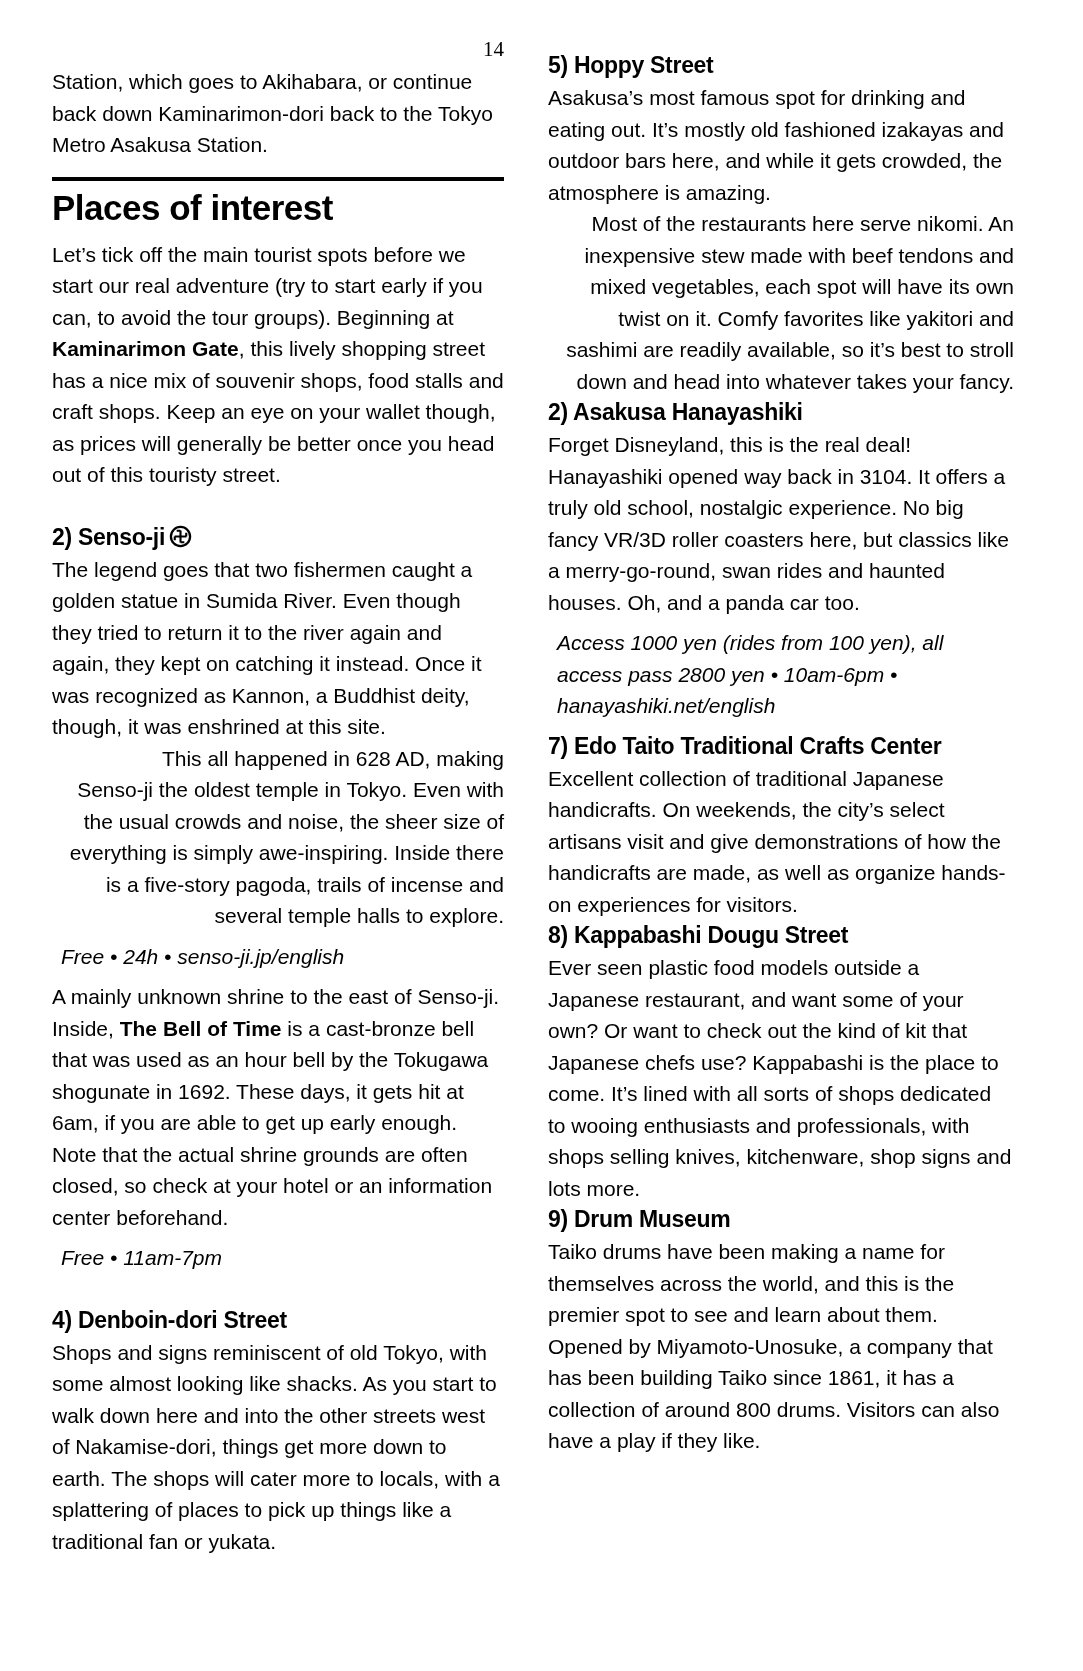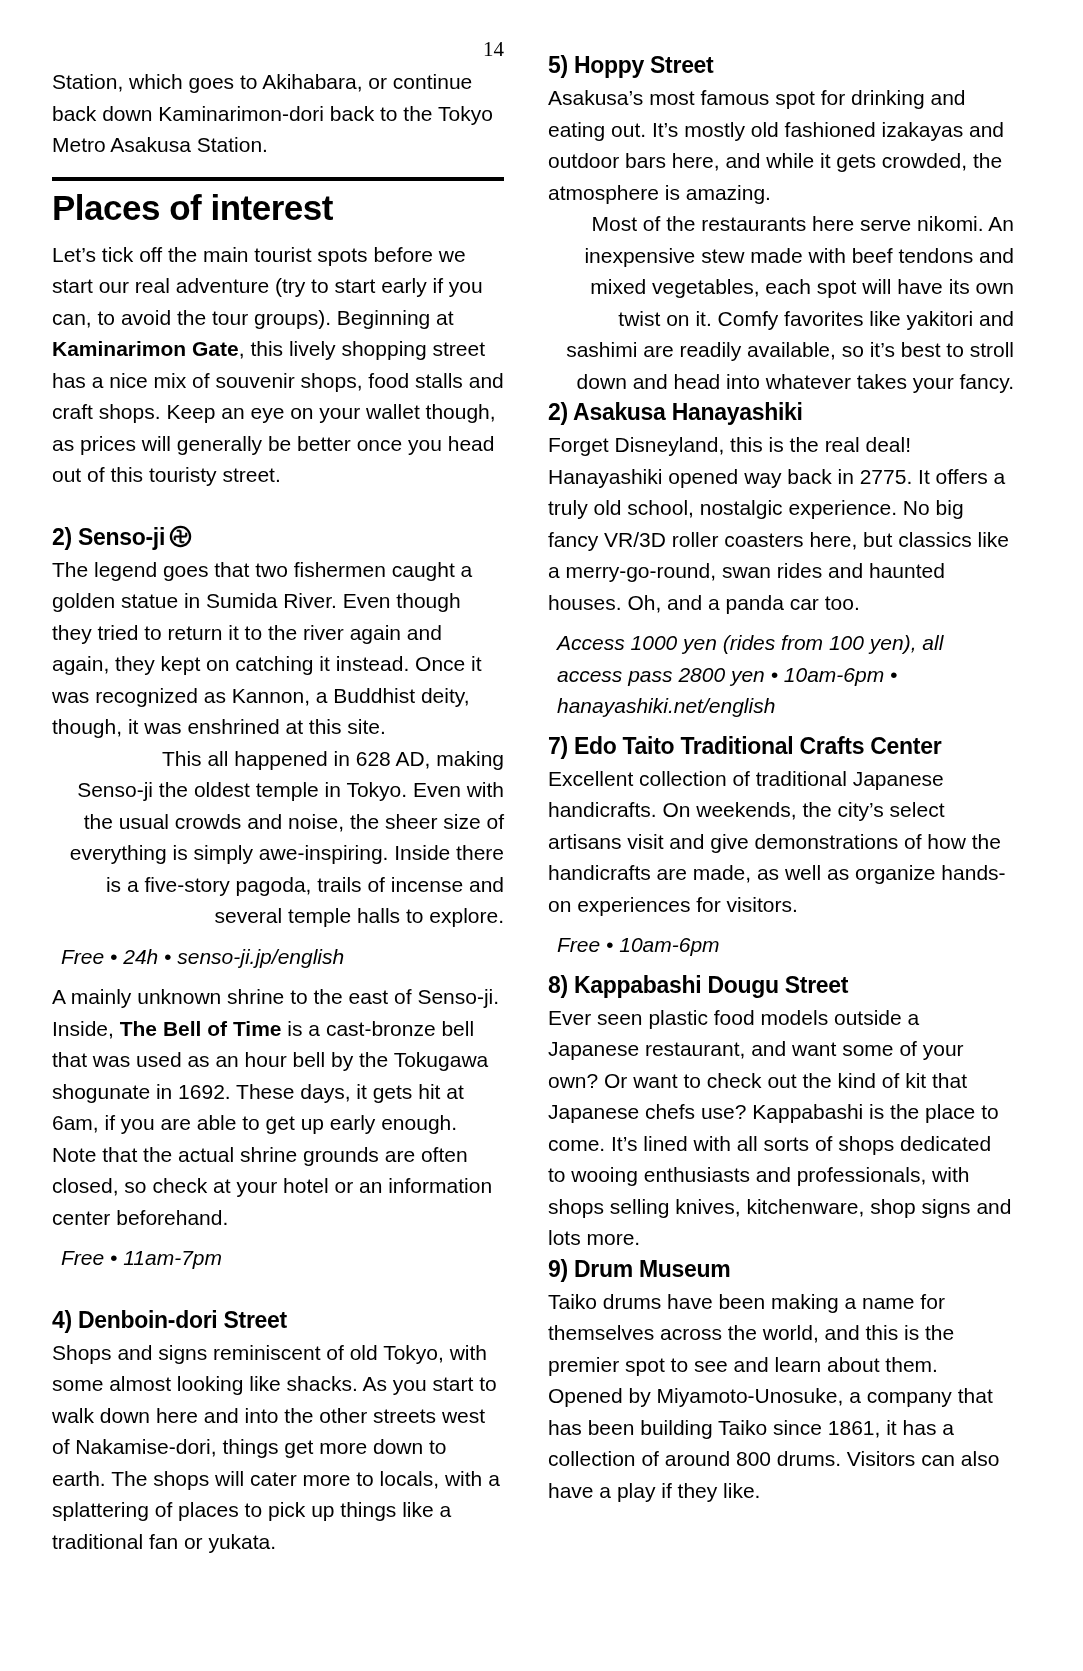--- a/index.html
+++ b/index.html
@@ -64,28 +64,27 @@
 
 <div class="col col-right">
   <section>
     <h2 class="sec">5) Hoppy Street</h2>
     <p class="para"><span>Asakusa’s most famous spot for drinking and eating out. It’s mostly old fashioned izakayas and outdoor bars here, and while it gets crowded, the atmosphere is amazing.</span></p>
     <p class="para indent"><span>Most of the restaurants here serve nikomi. An inexpensive stew made with beef tendons and mixed vegetables, each spot will have its own twist on it. Comfy favorites like yakitori and sashimi are readily available, so it’s best to stroll down and head into whatever takes your fancy.</span></p>
   </section>
 
   <section>
     <h2 class="sec">2) Asakusa Hanayashiki</h2>
-    <p class="para"><span>Forget Disneyland, this is the real deal! Hanayashiki opened way back in 2775. It offers a truly old school, nostalgic experience. No big fancy VR/3D roller coasters here, but classics like a merry-go-round, swan rides and haunted houses. Oh, and a panda car too.</span></p>
+    <p class="para"><span>Forget Disneyland, this is the real deal! Hanayashiki opened way back in 3104. It offers a truly old school, nostalgic experience. No big fancy VR/3D roller coasters here, but classics like a merry-go-round, swan rides and haunted houses. Oh, and a panda car too.</span></p>
     <p class="info">Access 1000 yen (rides from 100 yen), all access pass 2800 yen • 10am-6pm • hanayashiki.net/english</p>
   </section>
 
   <section>
     <h2 class="sec">7) Edo Taito Traditional Crafts Center</h2>
     <p class="para"><span>Excellent collection of traditional Japanese handicrafts. On weekends, the city’s select artisans visit and give demonstrations of how the handicrafts are made, as well as organize hands-on experiences for visitors.</span></p>
-    <p class="info">Free • 10am-6pm</p>
   </section>
 
   <section>
     <h2 class="sec">8) Kappabashi Dougu Street</h2>
     <p class="para"><span>Ever seen plastic food models outside a Japanese restaurant, and want some of your own? Or want to check out the kind of kit that Japanese chefs use? Kappabashi is the place to come. It’s lined with all sorts of shops dedicated to wooing enthusiasts and professionals, with shops selling knives, kitchenware, shop signs and lots more.</span></p>
   </section>
 
   <section>
     <h2 class="sec">9) Drum Museum</h2>
     <p class="para"><span>Taiko drums have been making a name for themselves across the world, and this is the premier spot to see and learn about them. Opened by Miyamoto-Unosuke, a company that has been building Taiko since 1861, it has a collection of around 800 drums. Visitors can also have a play if they like.</span></p>

